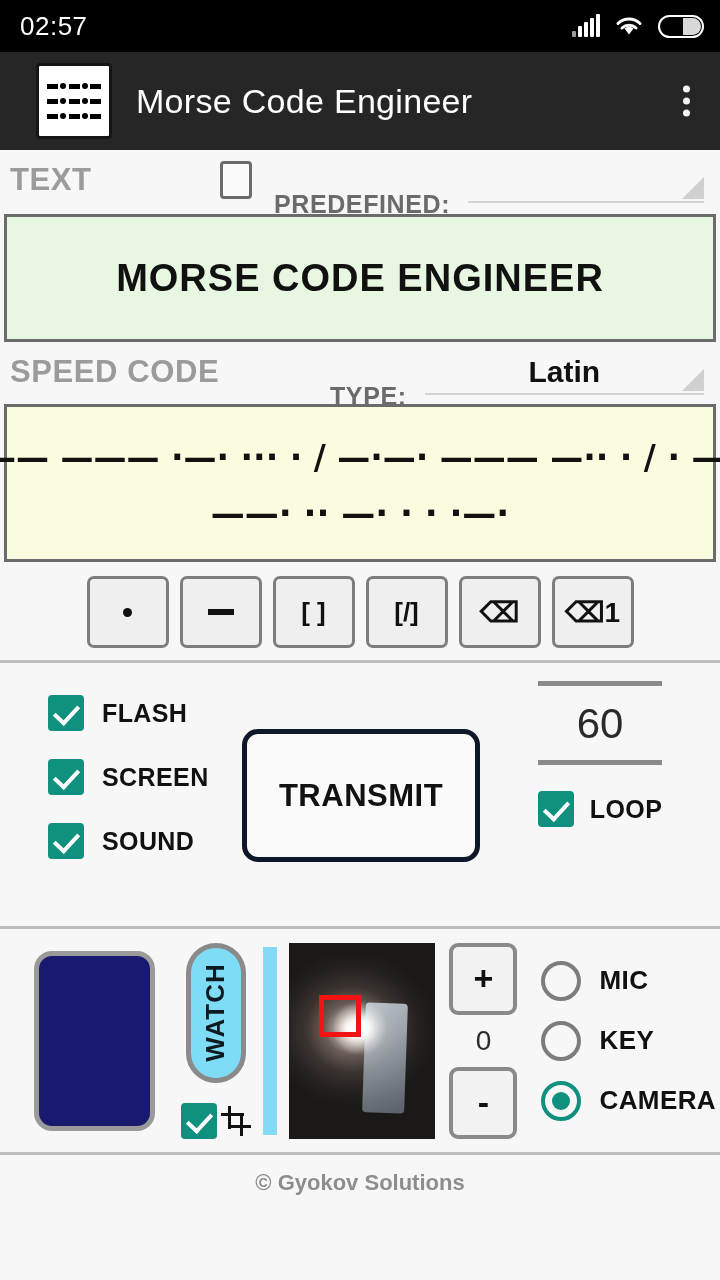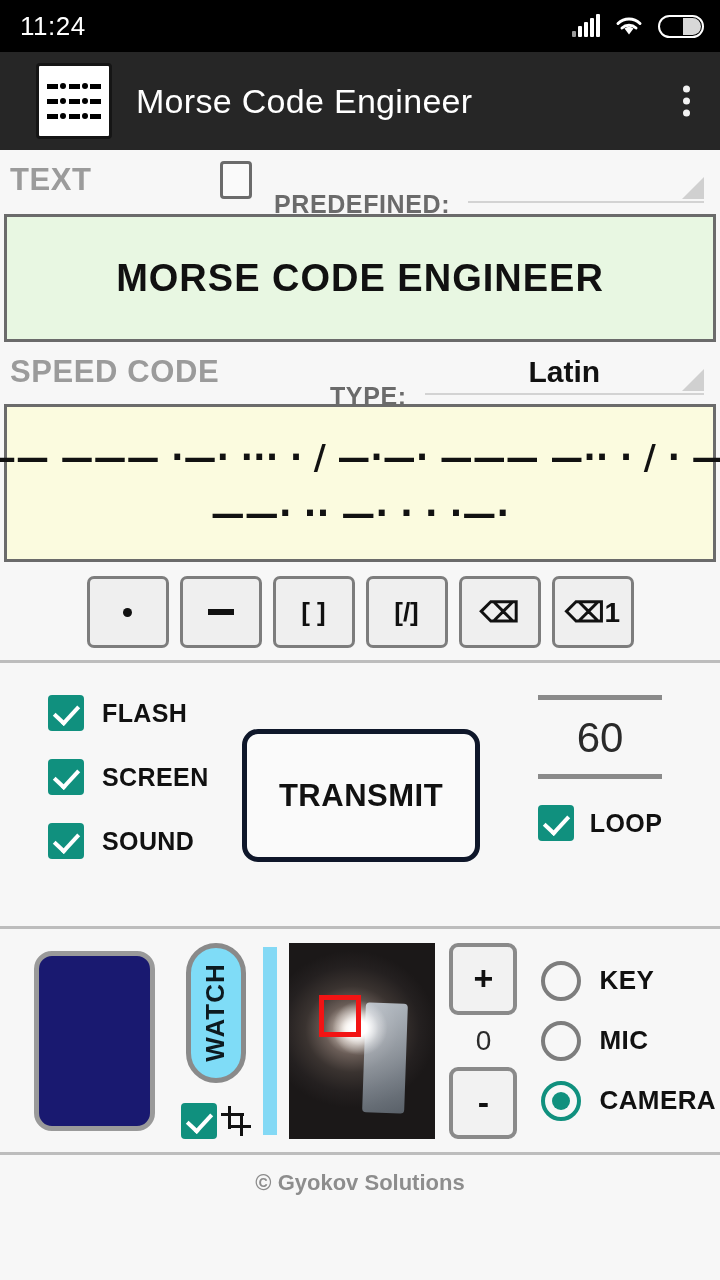--- a/index.html
+++ b/index.html
@@ -147,21 +147,21 @@
   .opt-mid { width: 238px; display: flex; align-items: center; justify-content: center; }
   .transmit {
     width: 238px; height: 133px; background: #fafafa;
     border: 5px solid #0f172a; border-radius: 16px;
     display: flex; align-items: center; justify-content: center;
     font-size: 31px; font-weight: 700; color: #111; letter-spacing: 0.5px;
   }
 
   .opt-right { flex: 1; display: flex; flex-direction: column; align-items: center; padding-top: 6px; }
   .speed-title { font-size: 26px; font-weight: 700; color: #8f8f8f; letter-spacing: 0.5px; }
-  .numpicker { margin-top: 14px; width: 124px; text-align: center; }
+  .numpicker { width: 124px; text-align: center; }
   .numpicker .bar { height: 5px; background: #8a8a8a; width: 100%; }
   .numpicker .num { font-size: 42px; color: #2a2a2a; padding: 14px 0 12px 0; font-weight: 400; }
   .loop { display: flex; align-items: center; gap: 16px; margin-top: 26px; }
 
   
   .bottom {
     display: flex; align-items: center; height: 226px;
     padding: 0 4px; border-bottom: 3px solid #bdbdbd;
   }
   .navy {
@@ -247,21 +247,21 @@
   }
   .footer span { font-size: 22px; color: #8d8d8d; font-weight: 700; }
   .pad-area { flex:1; background:#f7f7f7; }
 </style>
 </head>
 <body>
 
 <div id="app">
 
   <div class="statusbar">
-    <div class="clock">11:24</div>
+    <div class="clock">02:57</div>
     <div class="status-icons">
       <div class="sig">
         <i></i>
           <i></i>
           <i></i>
           <i></i>
           <i></i>
       </div>
       <svg width="30" height="24" viewBox="0 0 30 24">
         <path d="M15 20.5 L10.5 14.5 A7.6 7.6 0 0 1 19.5 14.5 Z" fill="#fff"></path>
@@ -404,25 +404,25 @@
 
     <div class="pmcol">
       <div class="pmbtn">+</div>
       <div class="pmval">0</div>
       <div class="pmbtn">-</div>
     </div>
 
     <div class="radios">
       <div class="radiorow">
         <div class="rb"></div>
-        <div class="radiolabel">KEY</div>
+        <div class="radiolabel">MIC</div>
       </div>
       <div class="radiorow">
         <div class="rb"></div>
-        <div class="radiolabel">MIC</div>
+        <div class="radiolabel">KEY</div>
       </div>
       <div class="radiorow">
         <div class="rb on"></div>
         <div class="radiolabel">CAMERA</div>
       </div>
     </div>
   </div>
 
   <div class="footer">
     <span>© Gyokov Solutions</span>

